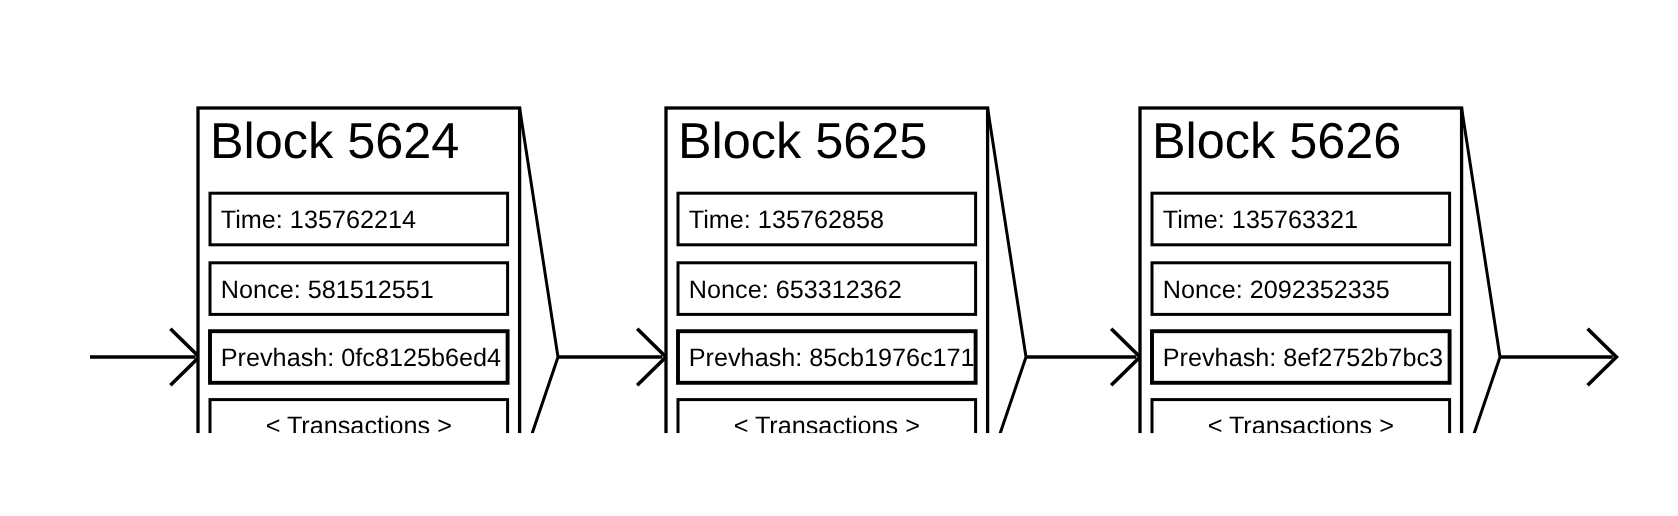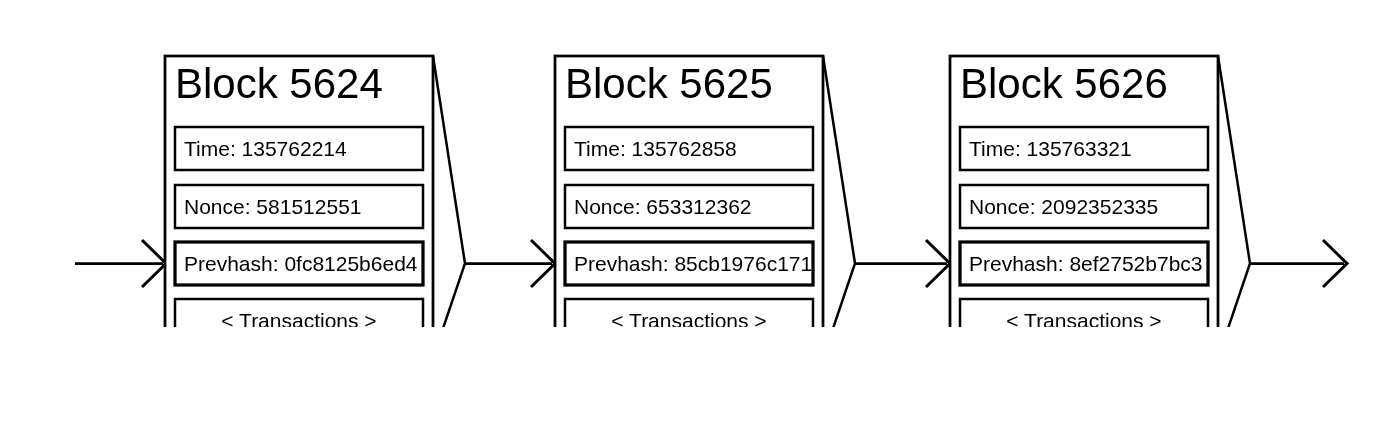--- a/index.html
+++ b/index.html
@@ -4,20 +4,21 @@
 <style>
   :root { --ink: #000000; --background: #ffffff; }
   html, body { margin: 0; padding: 0; background: var(--background, #ffffff); }
   .stage {
     position: relative;
     width: 1398px;
     height: 327px;
     background: var(--background, #ffffff);
     overflow: hidden;
     font-family: "Liberation Sans", sans-serif;
+    margin-top: 34px;
   }
   svg { display: block; }
   .outer   { fill: var(--background, #fff); stroke: var(--ink, #000); stroke-width: 2.75; }
   .fieldbox{ fill: var(--background, #fff); stroke: var(--ink, #000); stroke-width: 2.5; }
   .prevbox { stroke-width: 3.25; }
   .funnel  { fill: none; stroke: var(--ink, #000); stroke-width: 2.5; }
   .arrow-line { stroke: var(--ink, #000); stroke-width: 2.75; }
   .arrow-head { fill: none; stroke: var(--ink, #000); stroke-width: 3; }
   .title {
     font-family: "Liberation Sans", sans-serif;

